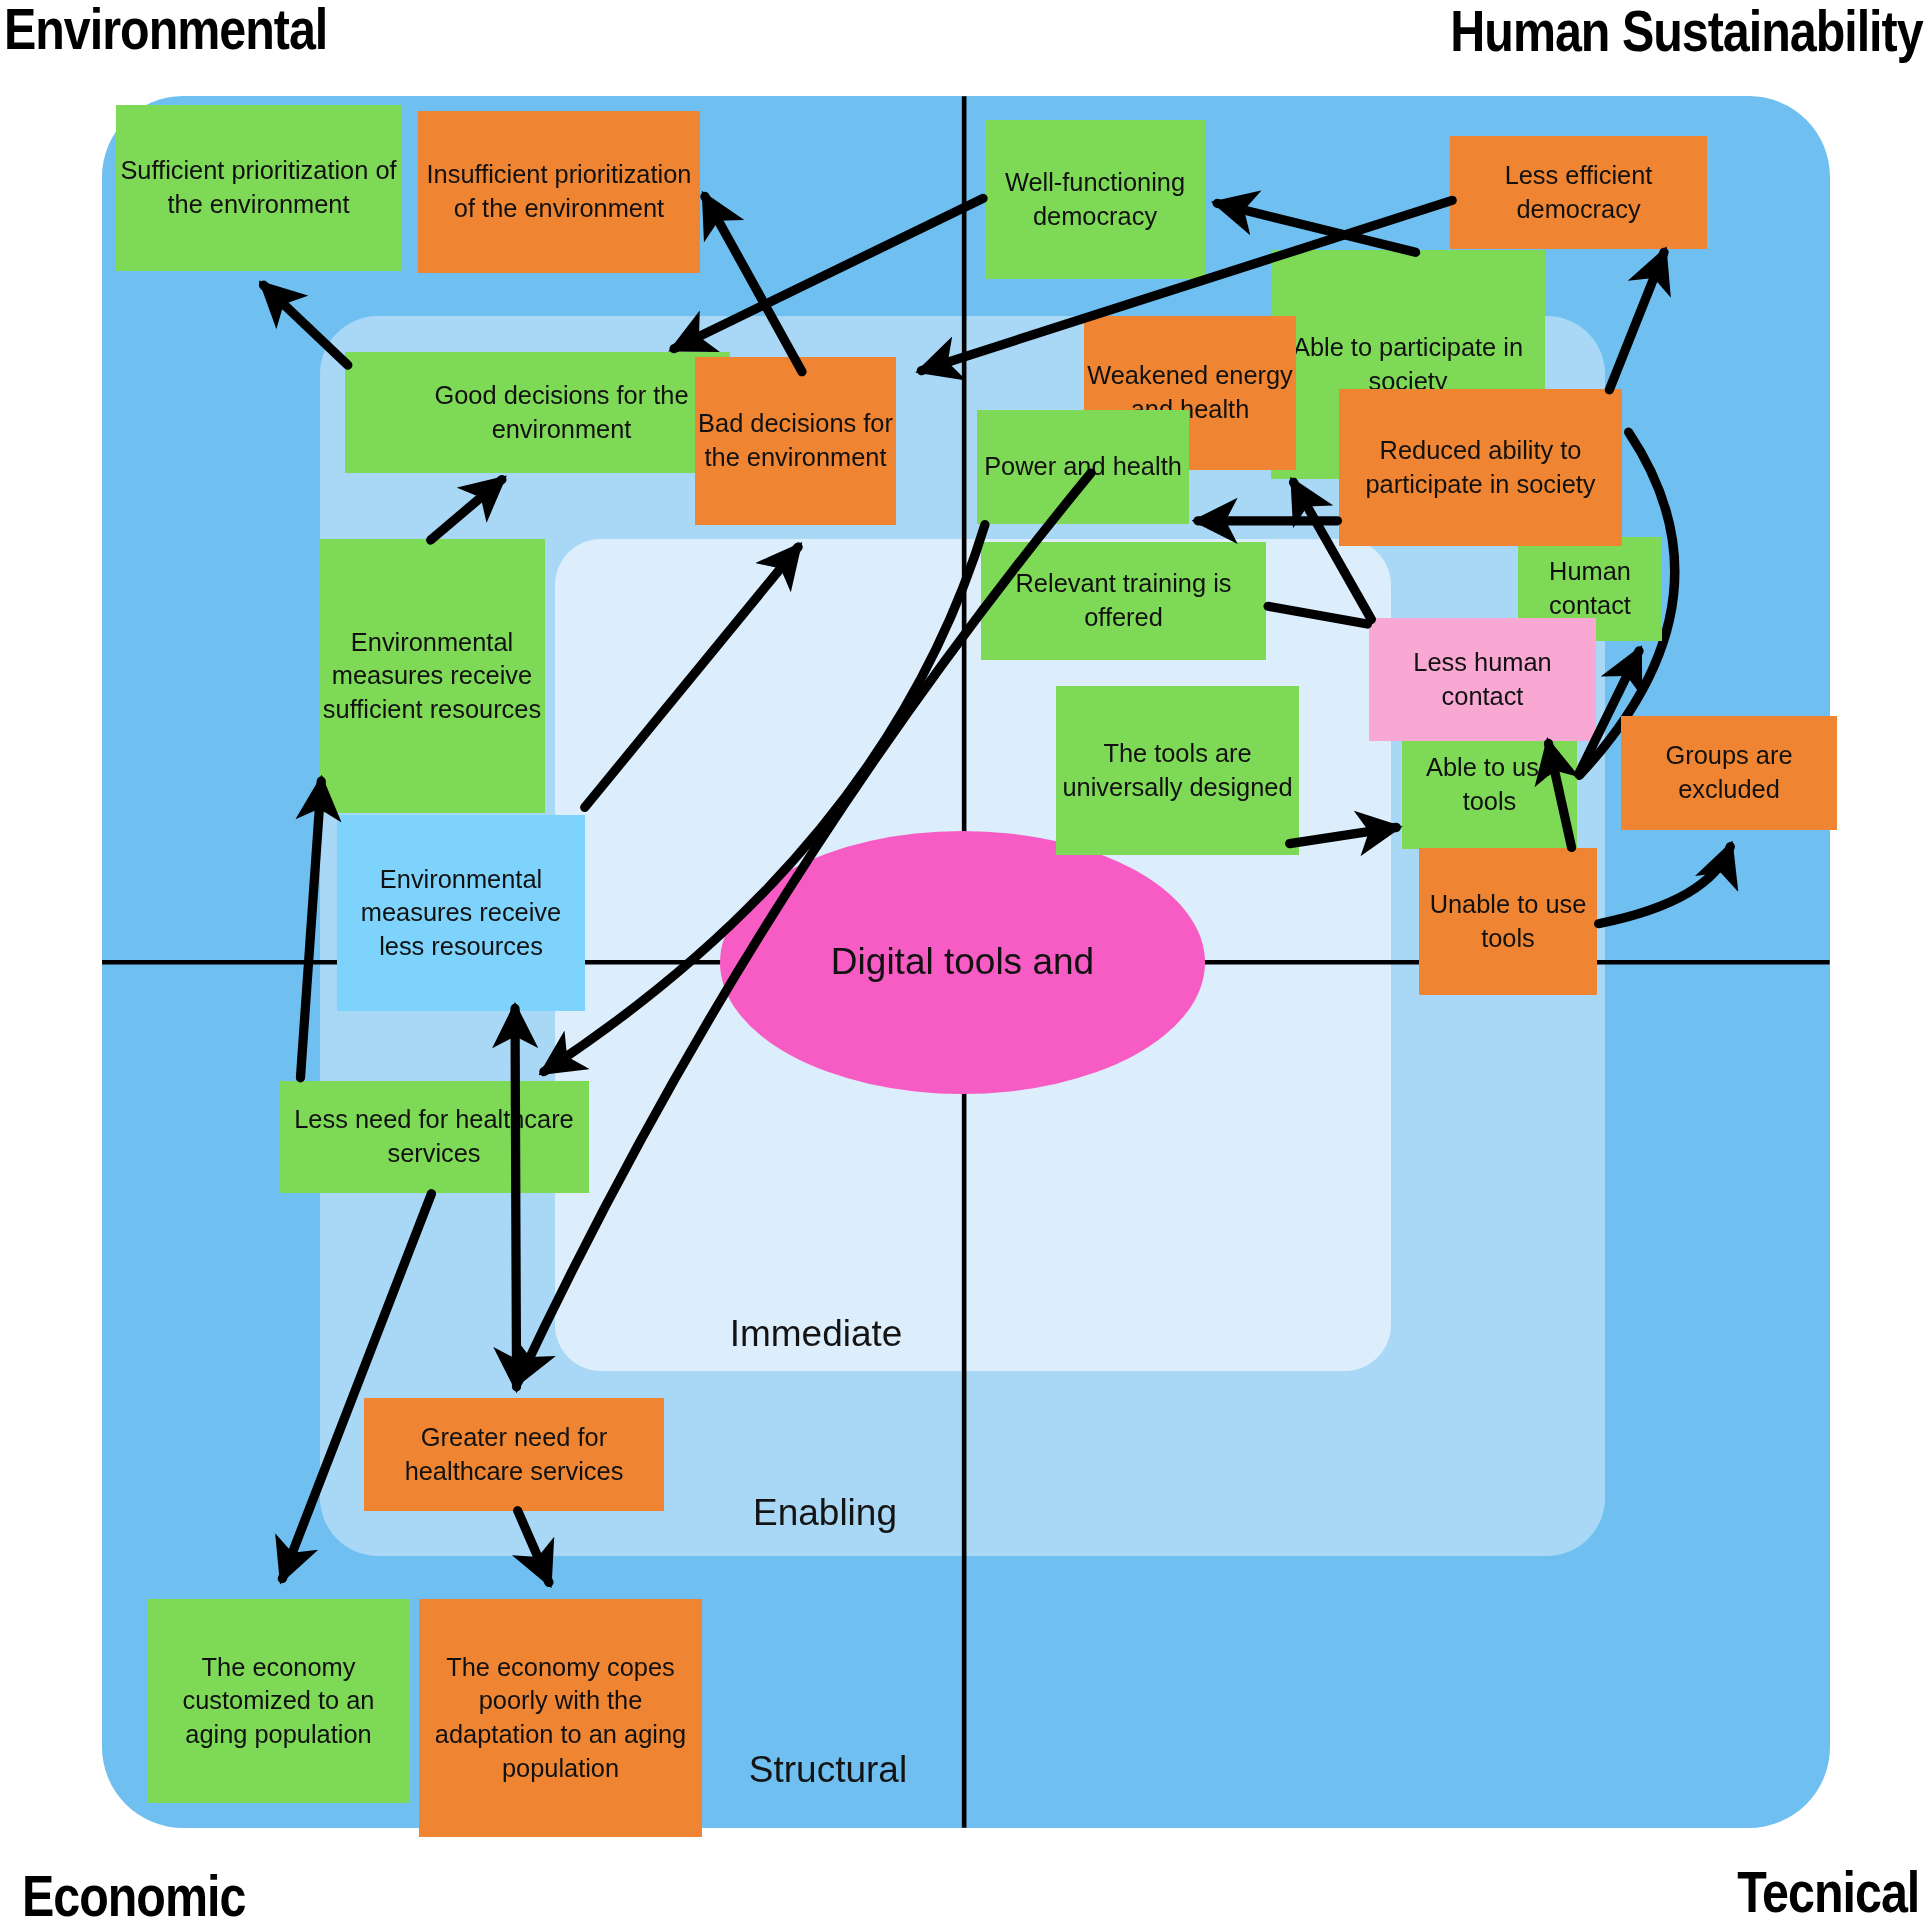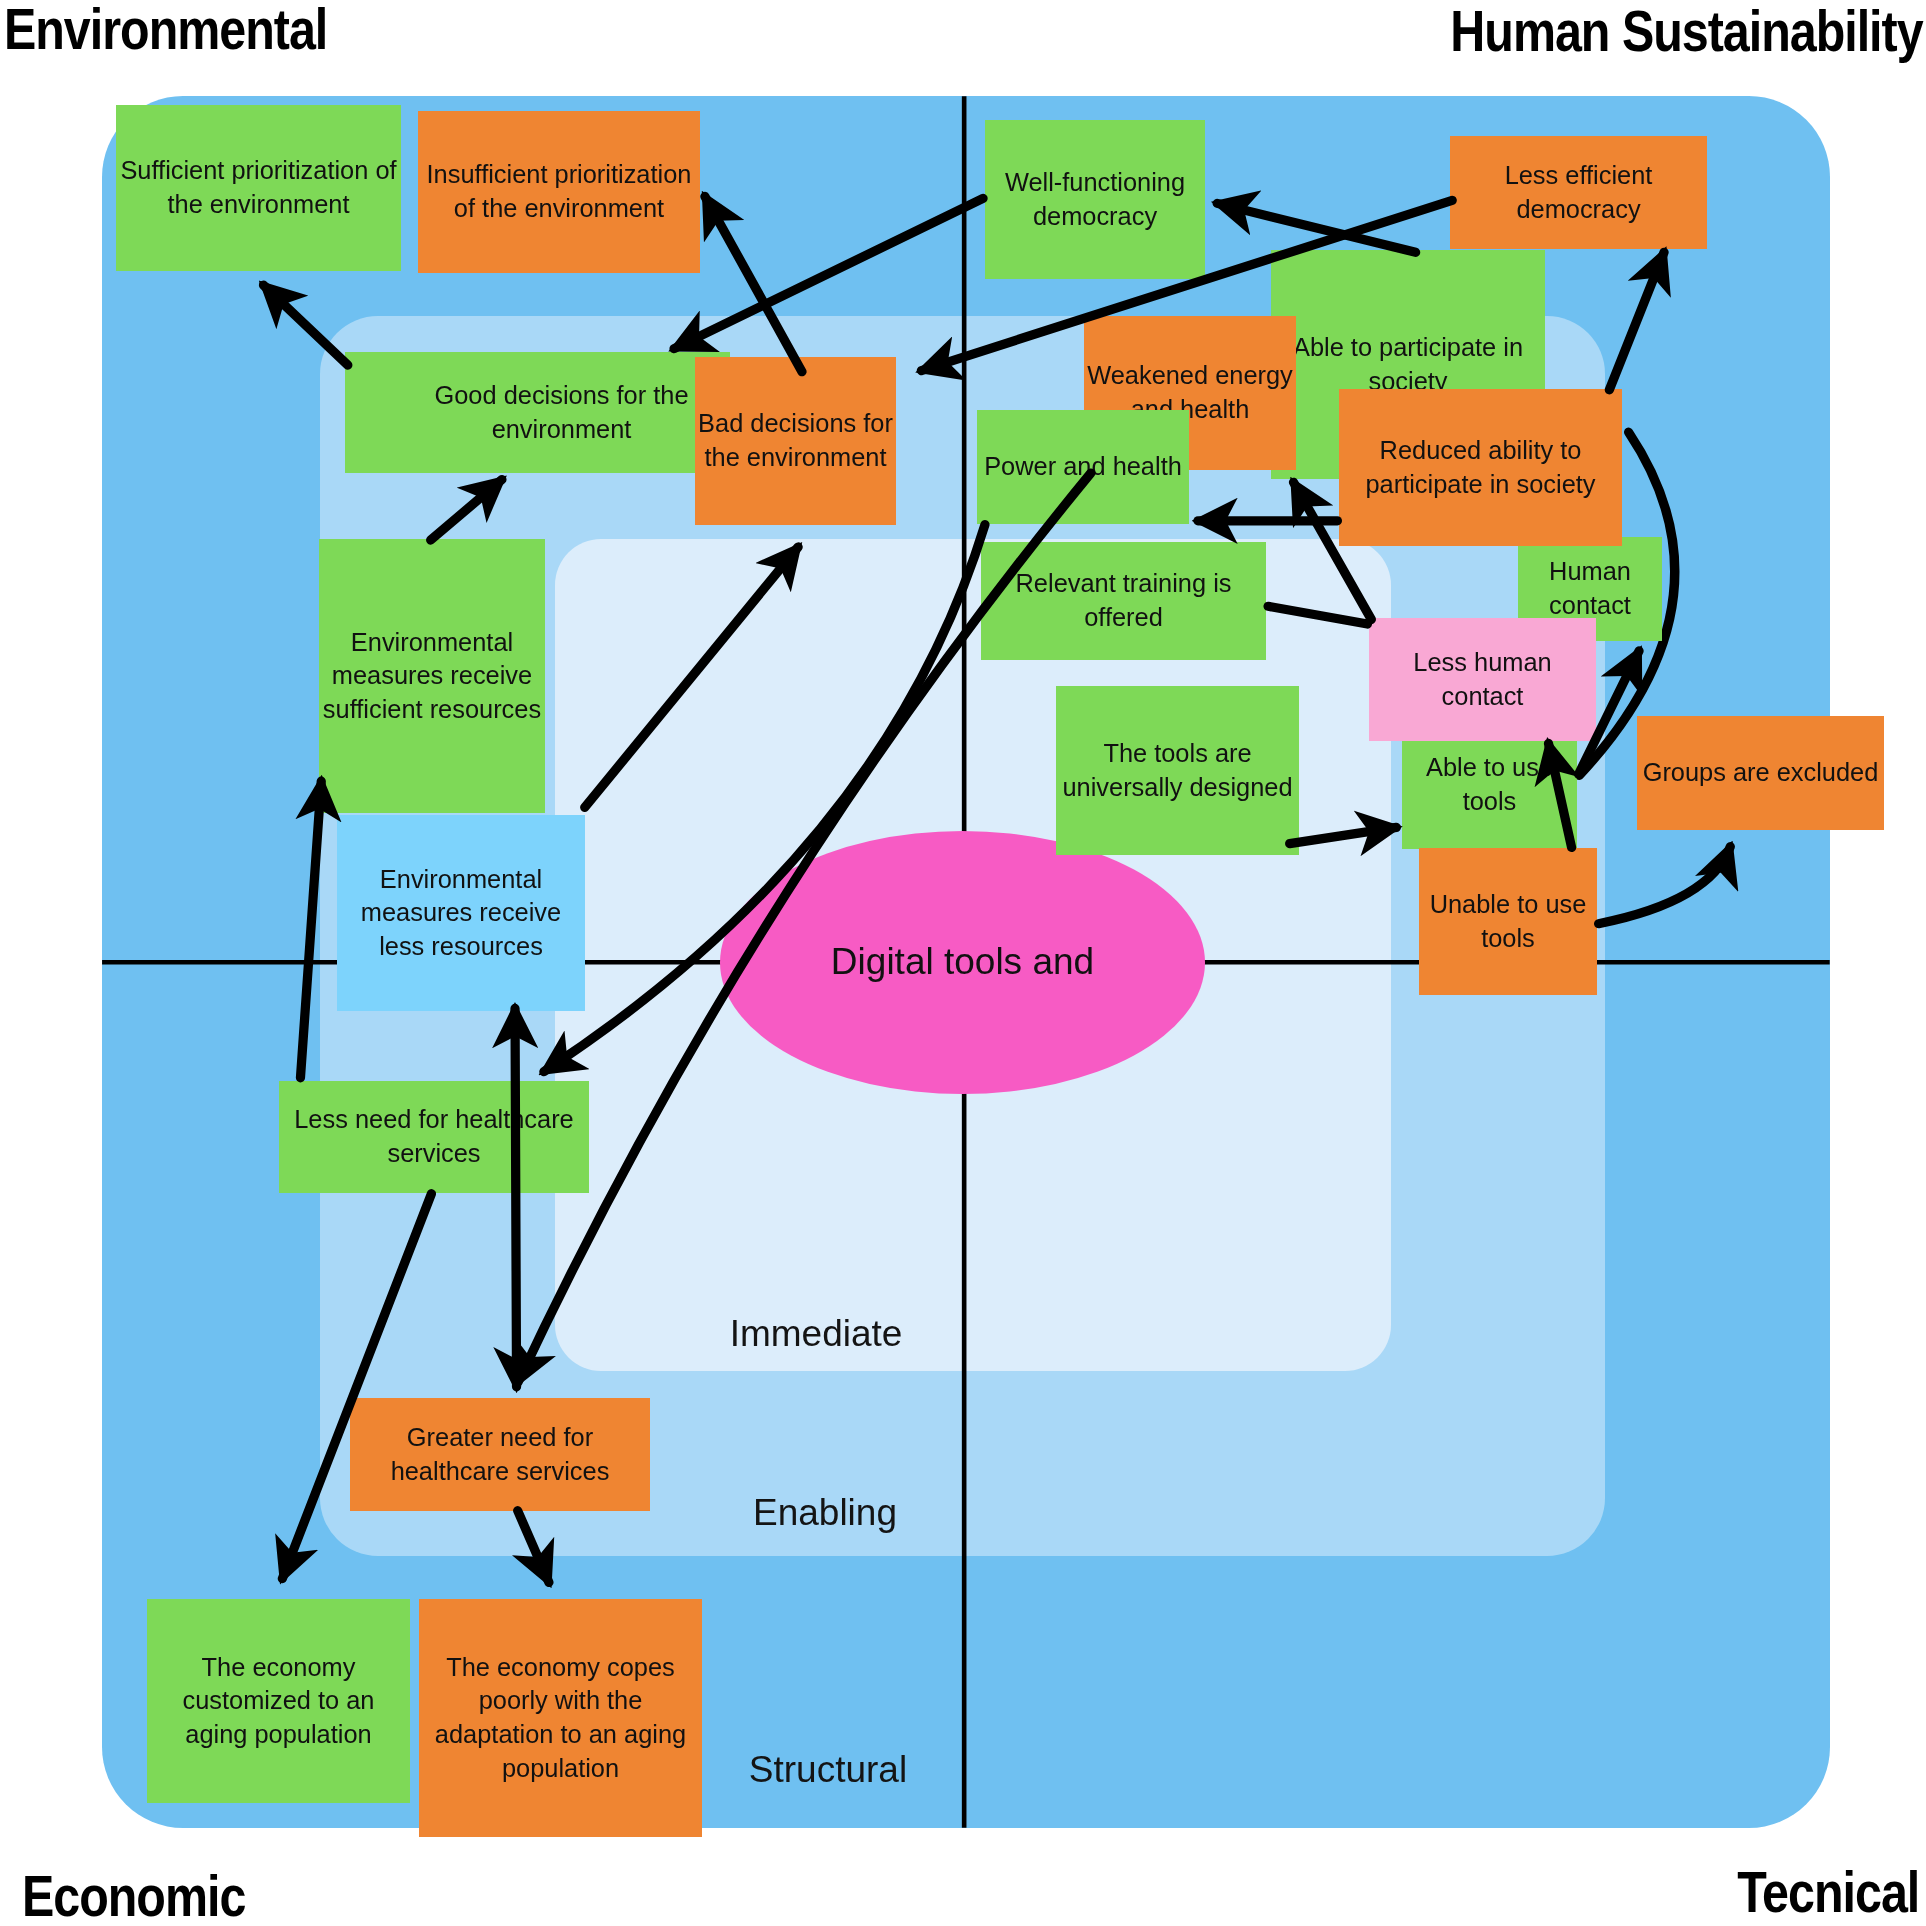--- a/index.html
+++ b/index.html
@@ -95,33 +95,33 @@
   </div>
       <div class="note" style="left: 1369px; top: 618px; width: 227px; height: 123px; background: #f9a8d4;">
     <span class="ntext">Less human contact</span>
   </div>
       <div class="note" style="left: 1056px; top: 686px; width: 243px; height: 169px; background: rgb(126, 217, 87);">
     <span class="ntext">The tools are universally designed</span>
   </div>
       <div class="note" style="left: 1419px; top: 848px; width: 178px; height: 147px; background: rgb(239, 133, 50);">
     <span class="ntext">Unable to use tools</span>
   </div>
-      <div class="note" style="left: 1621px; top: 716px; width: 247px; height: 114px; background: rgb(239, 133, 50); margin-left: 16px;">
+      <div class="note" style="left: 1621px; top: 716px; width: 216px; height: 114px; background: rgb(239, 133, 50);">
     <span class="ntext">Groups are excluded</span>
   </div>
       <div class="note" style="left: 319px; top: 539px; width: 226px; height: 274px; background: rgb(126, 217, 87);">
     <span class="ntext">Environmental measures receive sufficient resources</span>
   </div>
       <div class="note" style="left: 337px; top: 806px; width: 248px; height: 196px; background: #7dd3fc; margin-top: 9px;">
     <span class="ntext">Environmental measures receive less resources</span>
   </div>
       <div class="note" style="left: 279px; top: 1081px; width: 310px; height: 112px; background: rgb(126, 217, 87);">
     <span class="ntext">Less need for healthcare services</span>
   </div>
-      <div class="note" style="left: 350px; top: 1398px; width: 300px; height: 113px; background: rgb(239, 133, 50); justify-content: flex-end;">
+      <div class="note" style="left: 364px; top: 1398px; width: 300px; height: 113px; background: rgb(239, 133, 50); justify-content: flex-end;">
     <span class="ntext">Greater need for healthcare services</span>
   </div>
       <div class="note" style="left: 147px; top: 1599px; width: 263px; height: 204px; background: rgb(126, 217, 87);">
     <span class="ntext">The economy customized to an aging population</span>
   </div>
       <div class="note" style="left: 419px; top: 1599px; width: 283px; height: 238px; background: rgb(239, 133, 50);">
     <span class="ntext">The economy copes poorly with the adaptation to an aging population</span>
   </div>
     </div>
 

